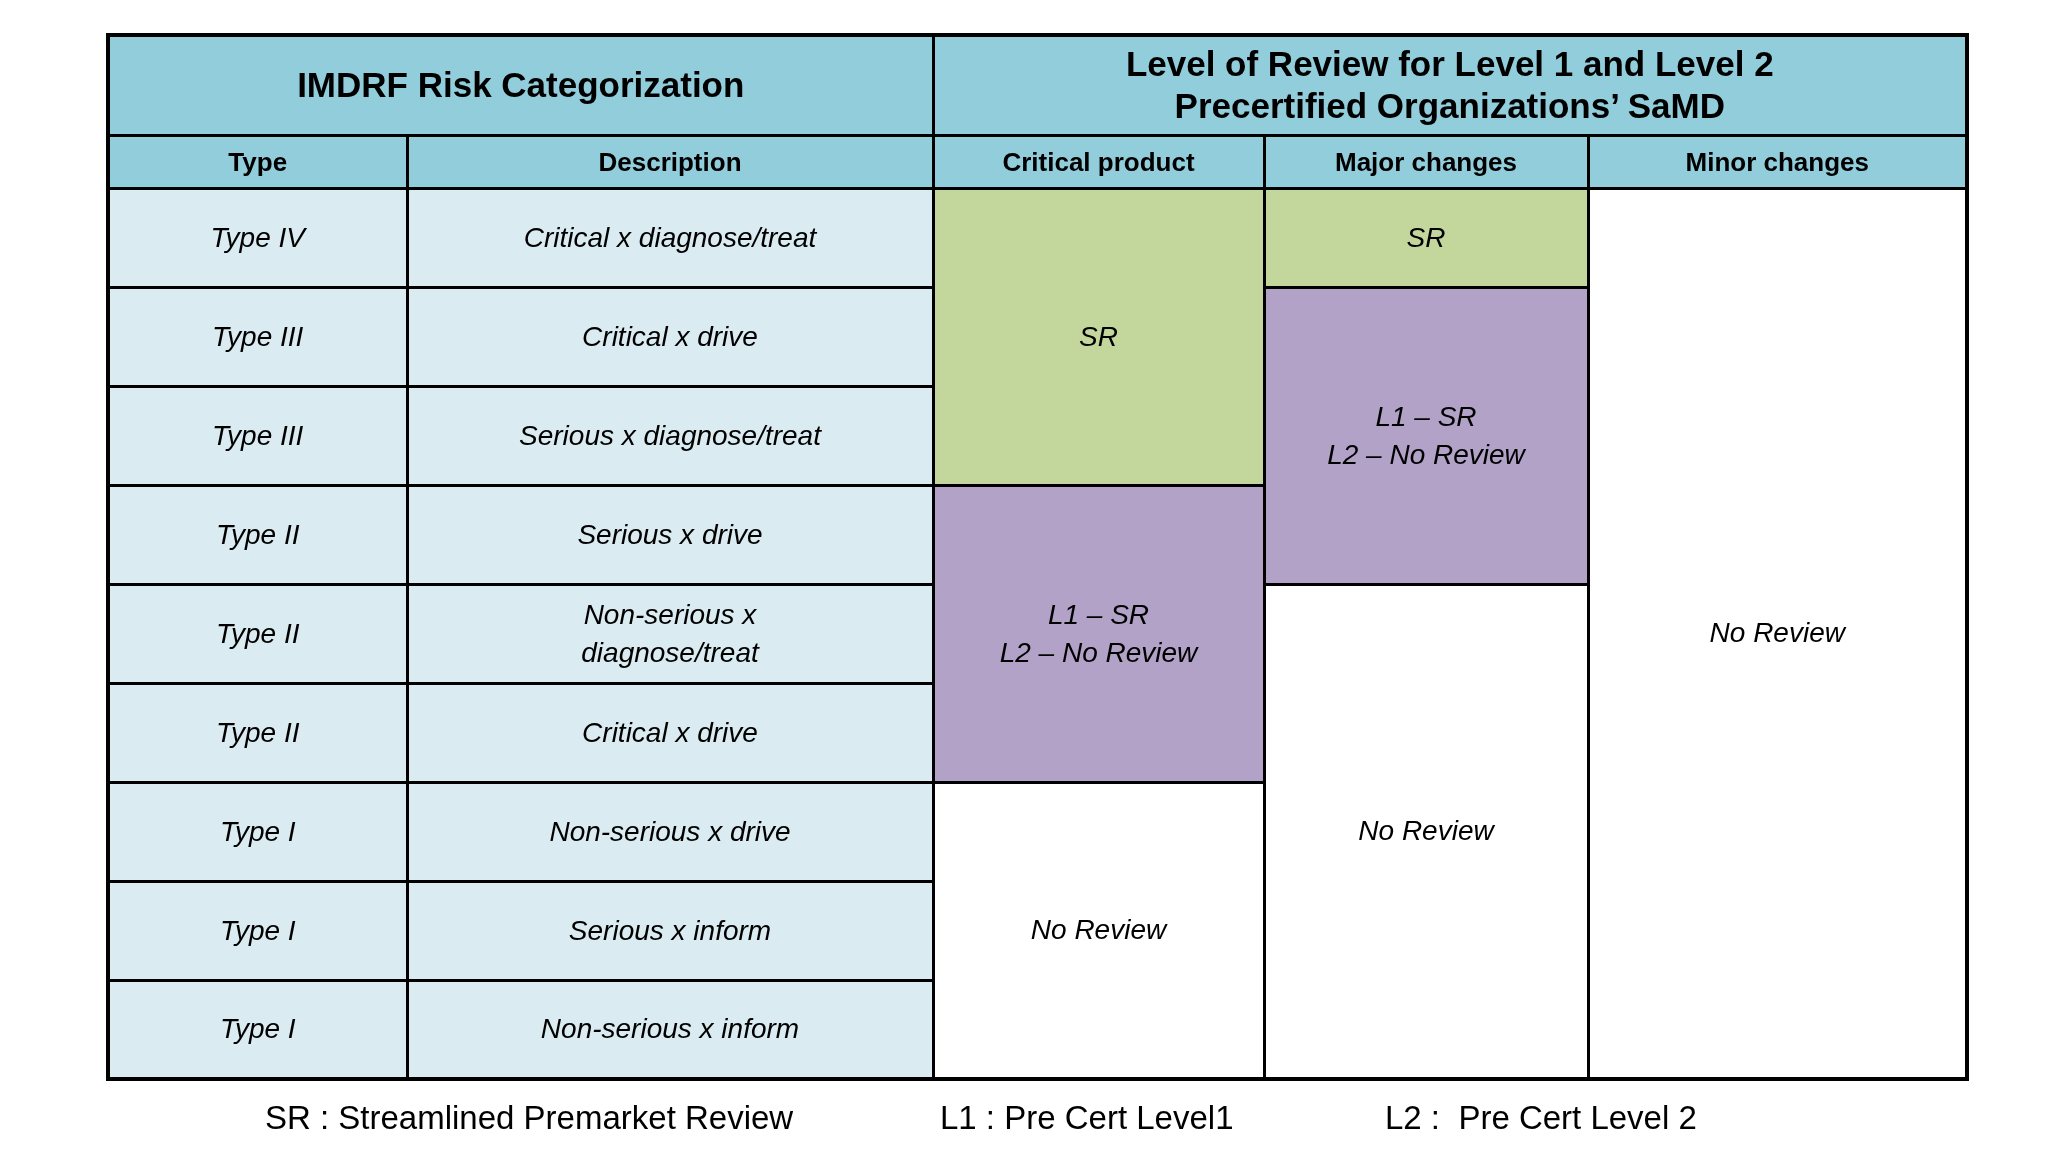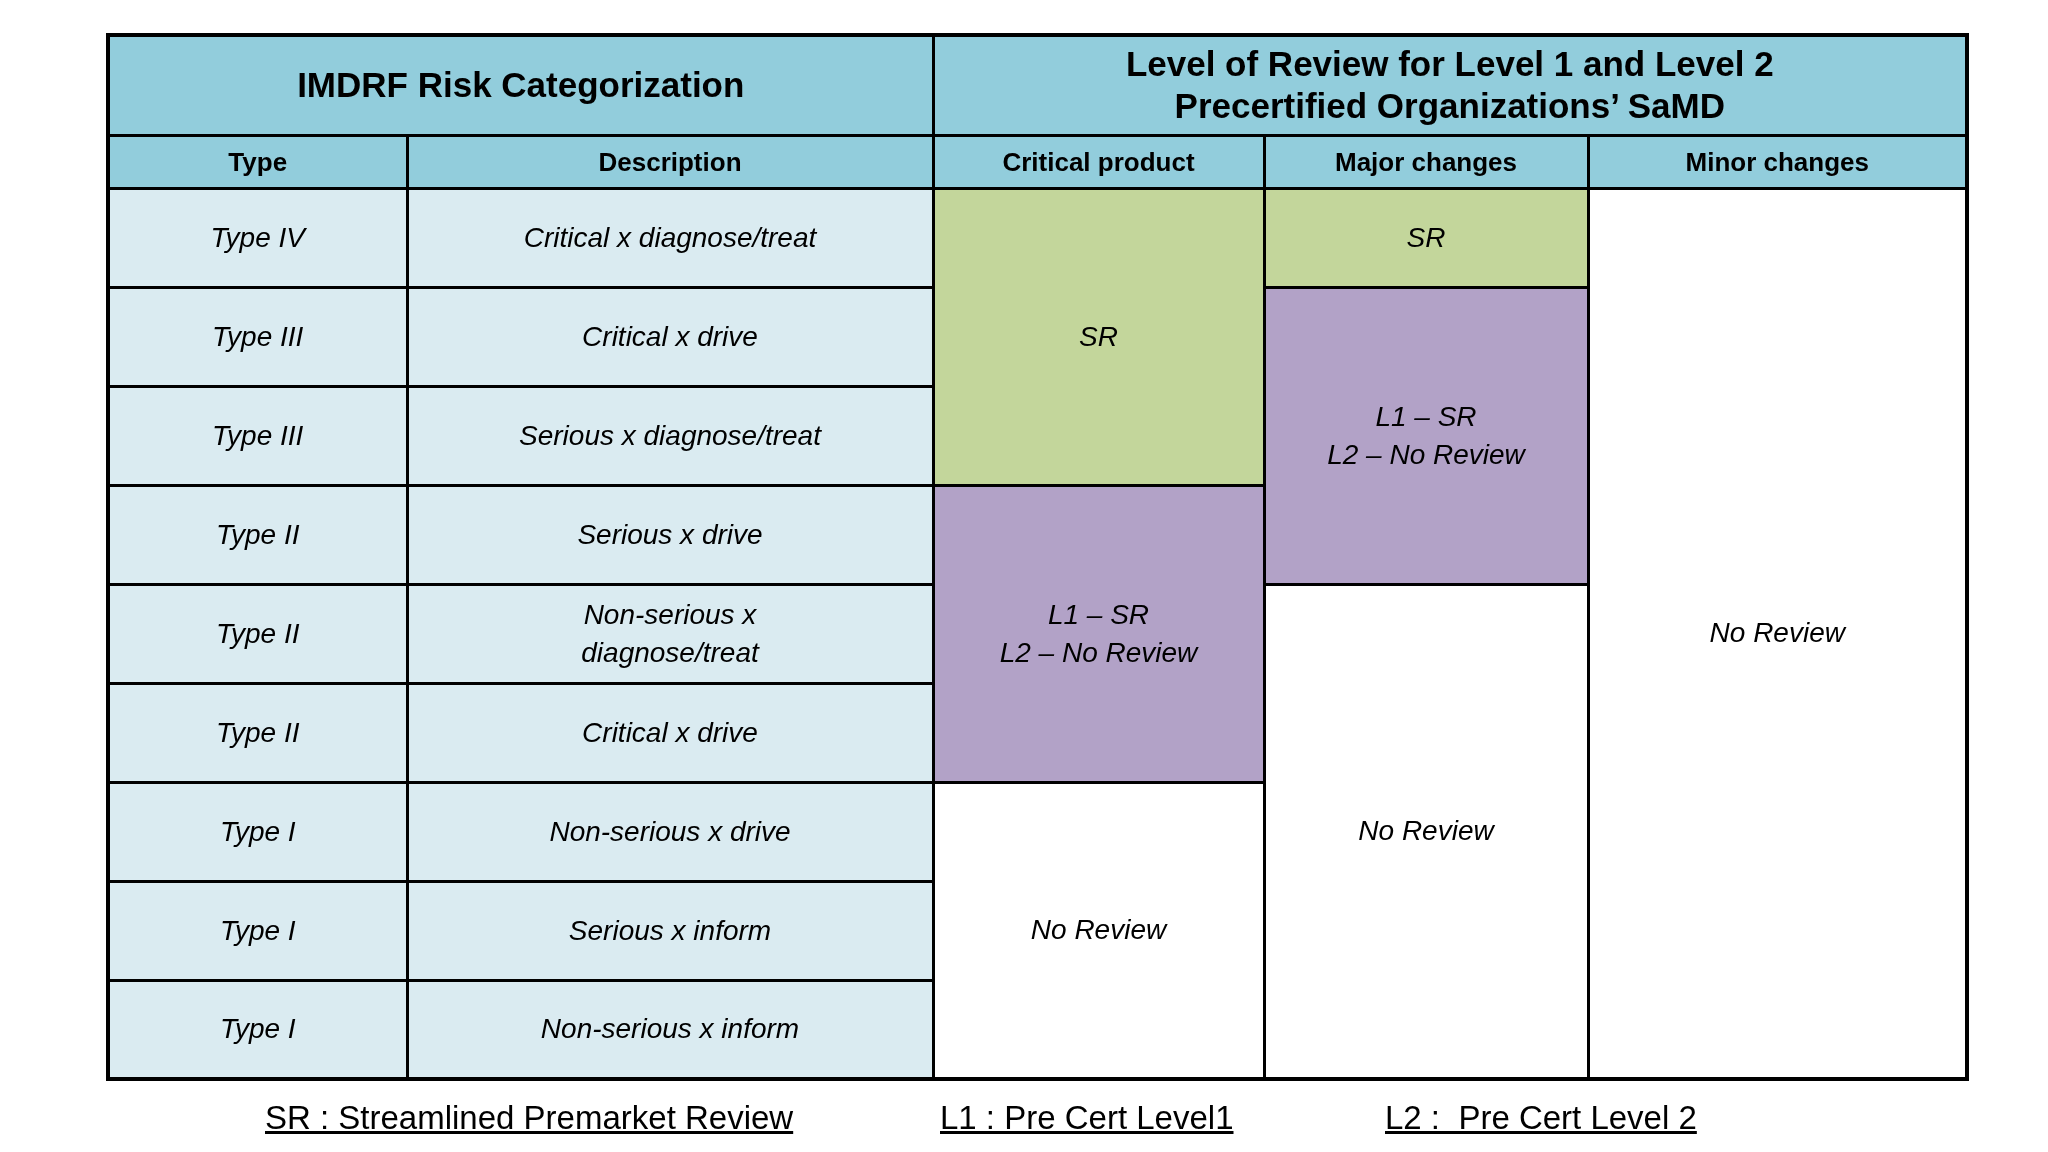--- a/index.html
+++ b/index.html
@@ -70,21 +70,20 @@
     width: 2048px;
     height: 46px;
   }
   .legend-item {
     position: absolute;
     top: 0;
     font-size: 33px;
     line-height: 40px;
     white-space: pre;
     color: var(--text);
-    text-decoration: underline;
   }
 </style>
 </head>
 <body>
 
 <div class="page">
   <table class="risk-table">
     <colgroup>
       <col style="width:299px">
       <col style="width:526px">

